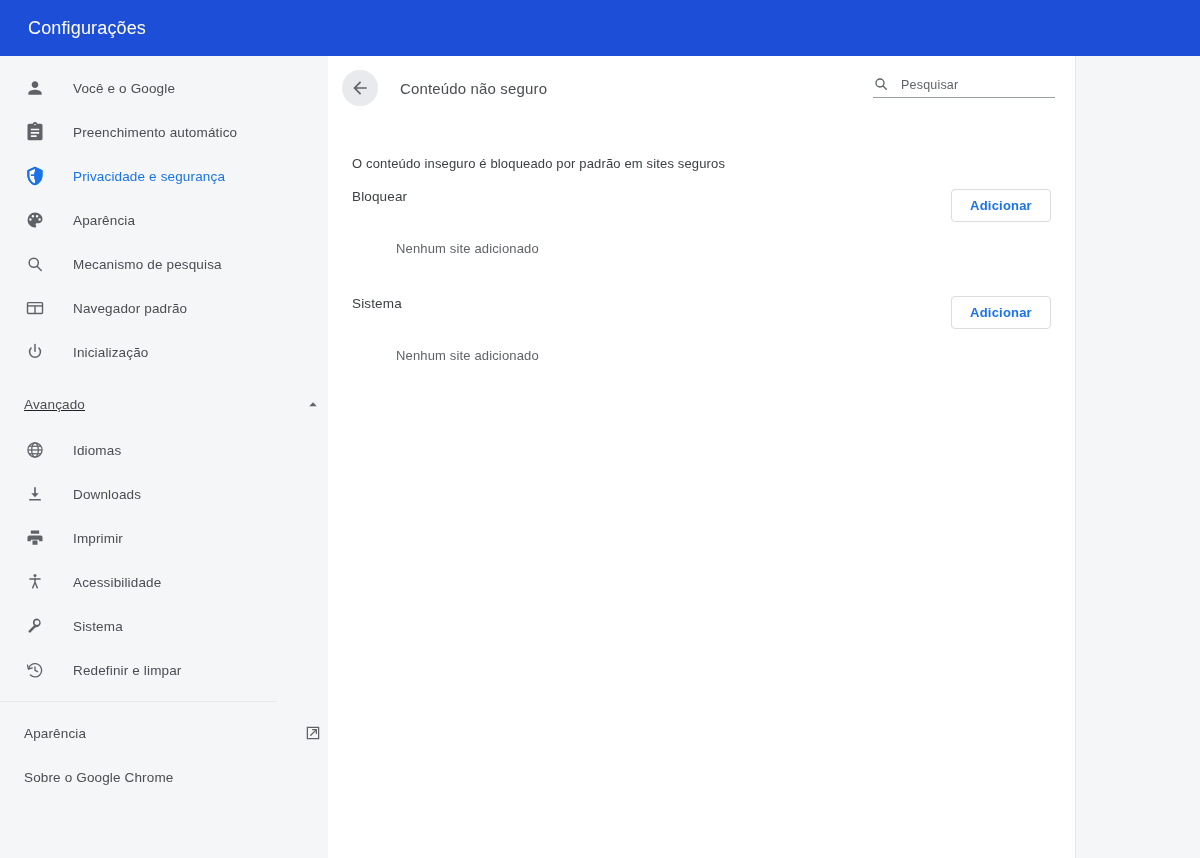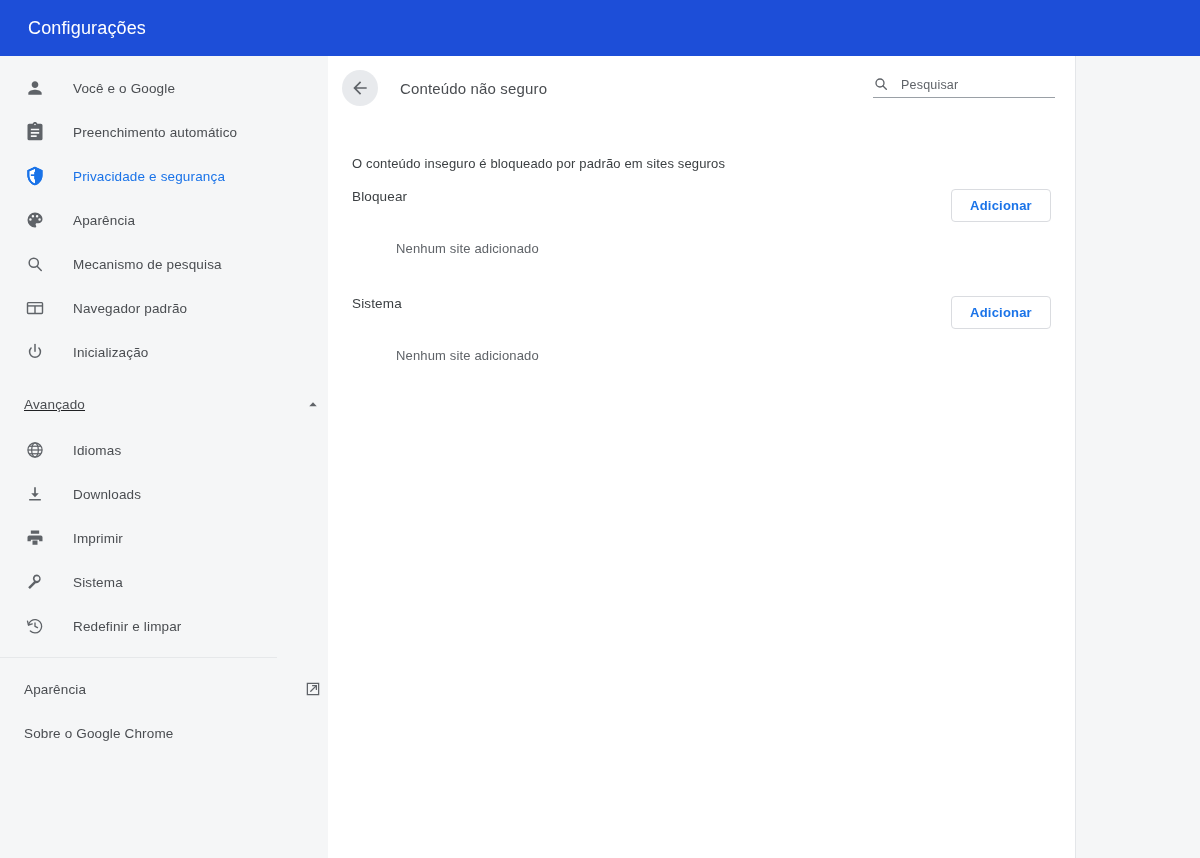--- a/index.html
+++ b/index.html
@@ -357,20 +357,30 @@
 
     <div class="nav-item">
       <span class="ico">
         <svg viewBox="0 0 24 24" fill="#5f6368">
             <path d="M7 3h10v4H7V3zm-2 6h14a2 2 0 0 1 2 2v5h-4v-2H7v2H3v-5a2 2 0 0 1 2-2zm4 6h6v5H9v-5z"></path>
           </svg>
       </span>
       <span class="lbl">Imprimir</span>
     </div>
 
+    <div class="nav-item">
+      <span class="ico">
+        <svg viewBox="0 0 24 24" fill="#5f6368">
+            <circle cx="12" cy="4.2" r="1.8"></circle>
+            <path d="M11.1 7h1.8v5.2l2.9 7.1-1.5.7-2.3-5.6-2.3 5.6-1.5-.7 2.9-7.1V7z"></path>
+            <rect x="5" y="7.6" width="14" height="1.7" rx=".85"></rect>
+          </svg>
+      </span>
+      <span class="lbl">Acessibilidade</span>
+    </div>
 
     <div class="nav-item">
       <span class="ico">
         <svg viewBox="0 0 24 24" fill="#5f6368">
             <path d="M14.3 3a4.9 4.9 0 0 0-3.6 8.3l-6.9 6.9 2.1 2.1 6.9-6.9A4.9 4.9 0 1 0 14.3 3zm0 2a2.9 2.9 0 1 1 0 5.8 2.9 2.9 0 0 1 0-5.8z"></path>
           </svg>
       </span>
       <span class="lbl">Sistema</span>
     </div>
 

